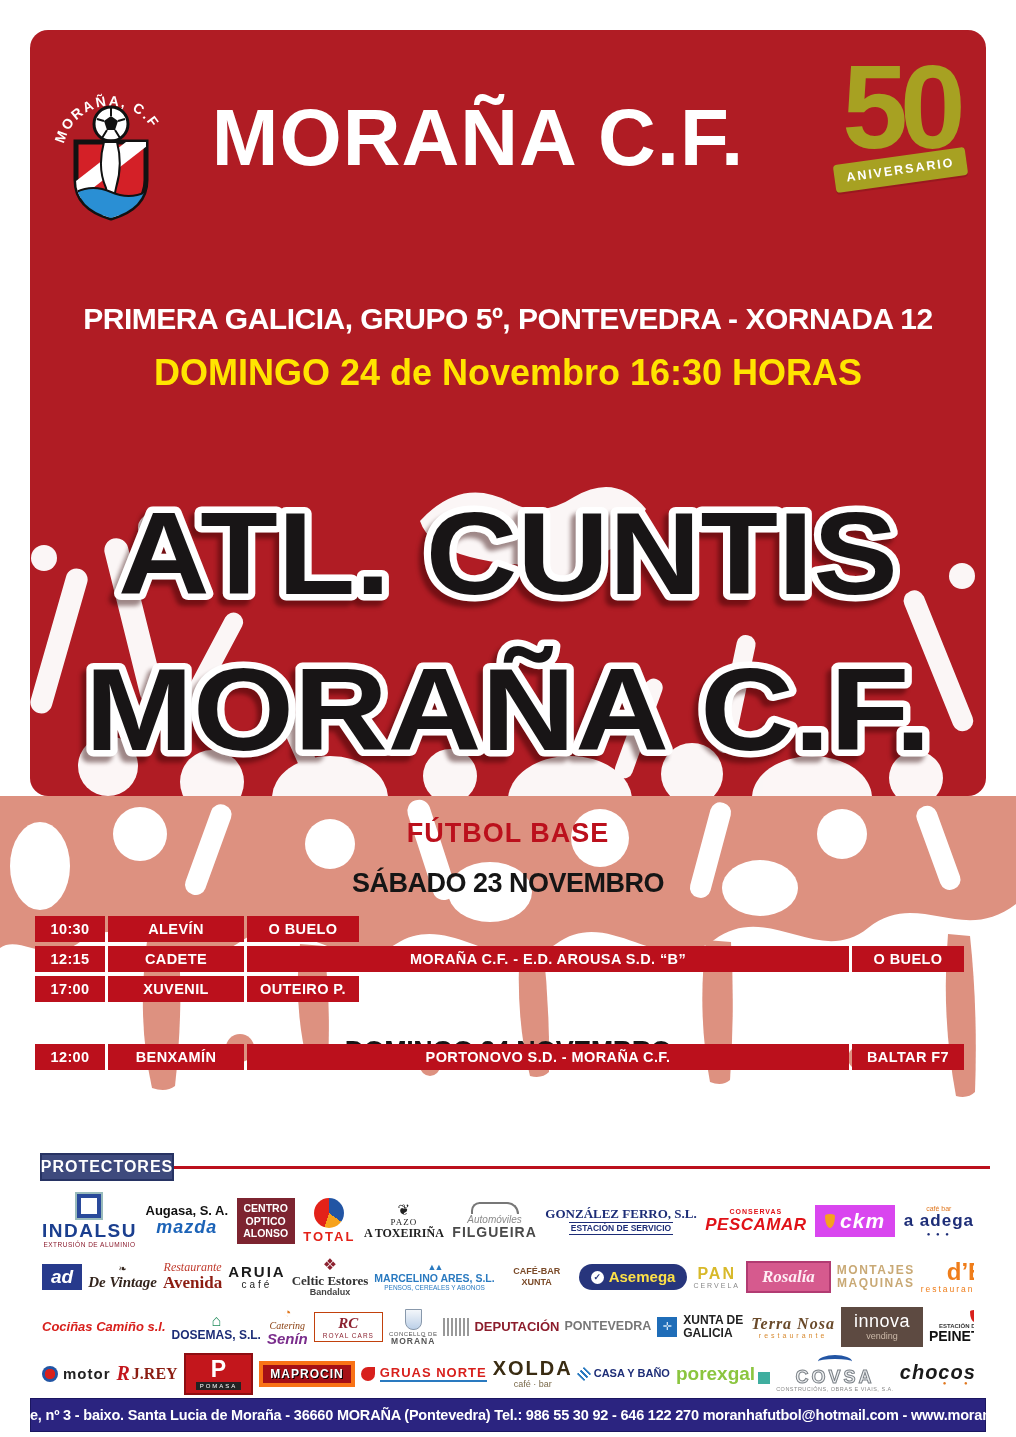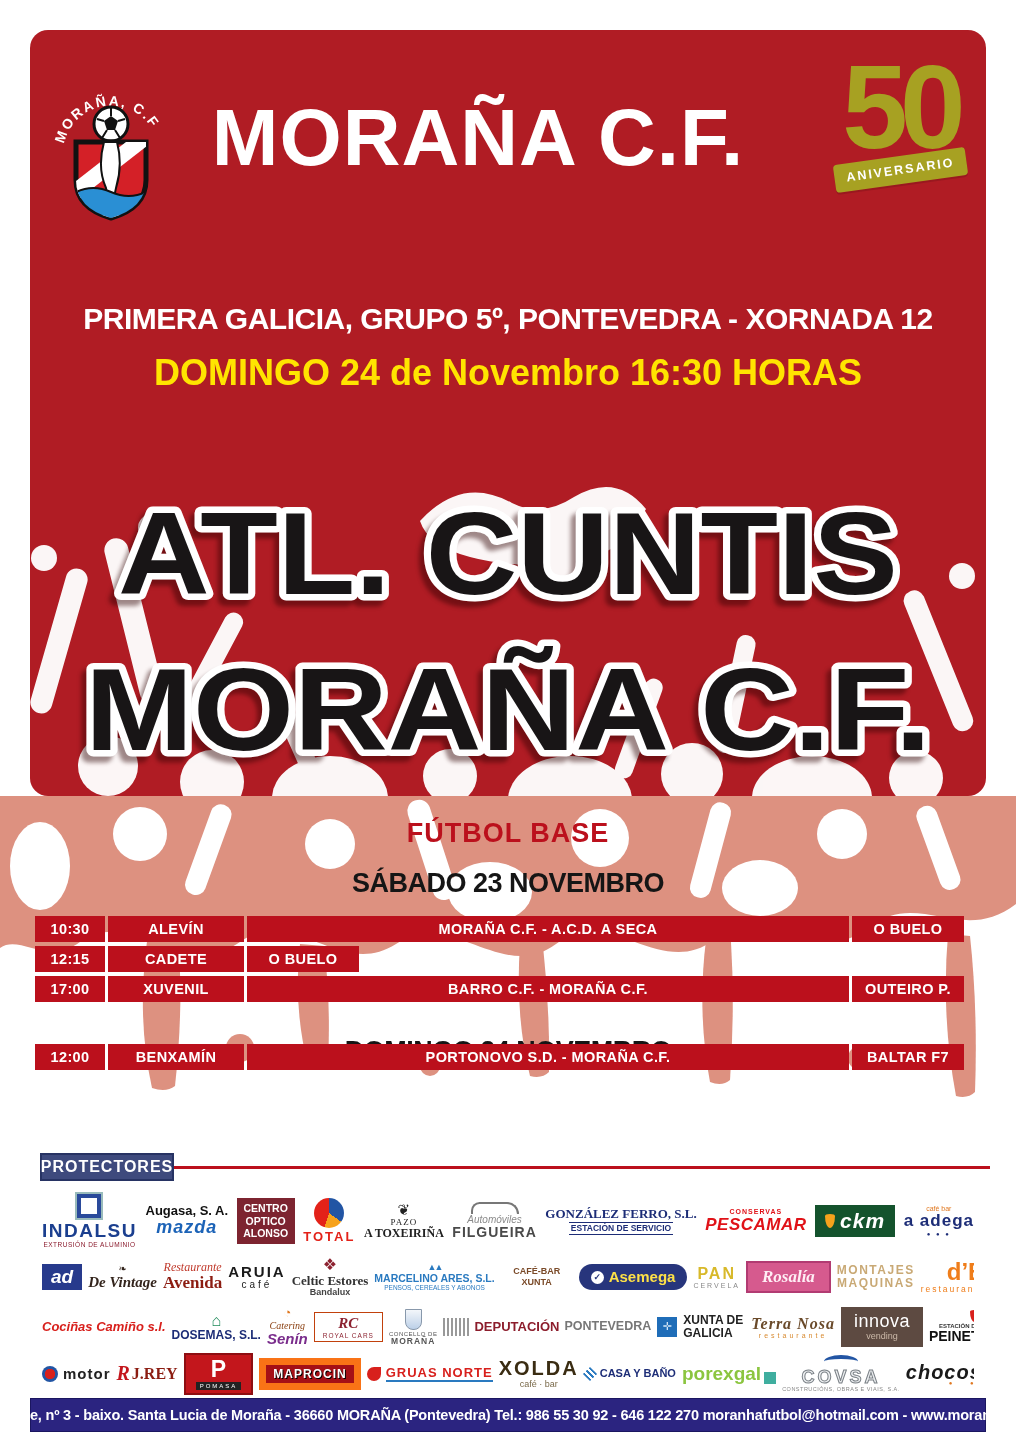--- a/index.html
+++ b/index.html
@@ -81,21 +81,21 @@
   .sp-toxeirina::before{content:"❦";color:#222;font-size:15px;}
   .sp-filgueira .chip-top{color:#8a8a8a;font-size:10px;font-style:italic;}
   .sp-filgueira .chip-label{color:#4a4a4a;font-size:14px;letter-spacing:1px;}
   .sp-filgueira::before{content:"";width:44px;height:10px;border:2px solid #777;border-bottom:none;
         border-radius:10px 14px 0 0;margin-bottom:1px;}
   .sp-gferro .chip-label{font-family:"Liberation Serif",serif;color:#1d2d77;font-size:13px;}
   .sp-gferro .chip-sub{color:#1d2d77;font-size:8.5px;font-weight:bold;border-top:1px solid #1d2d77;
         border-bottom:1px solid #1d2d77;padding:1px 2px;margin-top:1px;}
   .sp-pescamar .chip-top{color:#e01218;font-size:7px;font-weight:bold;letter-spacing:1px;}
   .sp-pescamar .chip-label{color:#e01218;font-size:17px;font-style:italic;letter-spacing:.5px;}
-  .sp-ckm-box{background:#14532d;padding:5px 10px;flex-direction:row;gap:5px;}
+  .sp-ckm-box{background:#d946ef;padding:5px 10px;flex-direction:row;gap:5px;}
   .sp-ckm-box::before{content:"";width:10px;height:14px;background:#f6a21c;
         border-radius:50% 50% 50% 50%/15% 15% 85% 85%;}
   .sp-ckm-box .chip-label{color:#fff;font-size:21px;font-style:italic;letter-spacing:1px;}
   .sp-adega .chip-top{color:#e07820;font-size:7px;}
   .sp-adega .chip-label{color:#1d2d77;font-size:17px;letter-spacing:1px;}
   .sp-adega::after{content:"● ● ●";color:#1d2d77;font-size:6px;letter-spacing:2px;}
   .sp-ad-box{background:#273a8c;padding:3px 9px;}
   .sp-ad-box .chip-label{color:#fff;font-size:19px;font-style:italic;}
   .sp-vintage .chip-label{font-family:"Liberation Serif",serif;font-style:italic;color:#33241c;font-size:15px;}
   .sp-vintage::before{content:"❧";color:#33241c;font-size:10px;}
@@ -157,21 +157,21 @@
   .sp-motor::before{content:"";width:16px;height:16px;border-radius:50%;
         background:radial-gradient(circle,#d8201c 0 45%,#2255a4 46% 100%);}
   .sp-motor .chip-label{color:#222;font-size:15px;letter-spacing:1px;}
   .sp-jrey{flex-direction:row;gap:2px;}
   .sp-jrey::before{content:"R";color:#c3161c;font-family:"Liberation Serif",serif;font-style:italic;
         font-size:20px;font-weight:bold;}
   .sp-jrey .chip-label{color:#8c1d12;font-family:"Liberation Serif",serif;font-size:16px;}
   .sp-red-box{background:#c3161c;border:2px solid #8e0e12;padding:2px 10px 3px;}
   .sp-red-box .chip-label{color:#fff;font-size:23px;}
   .sp-red-box .chip-sub{color:#fff;background:#222;font-size:6px;letter-spacing:2px;padding:1px 4px;}
-  .sp-maprocin{background:#a51016;border:7px solid #f97316;padding:3px 7px;}
+  .sp-maprocin{background:#a51016;border:4px solid #f97316;padding:3px 7px;}
   .sp-maprocin .chip-label{color:#fff;font-size:12px;letter-spacing:1px;text-shadow:1px 1px 0 #000;}
   .sp-gruas{flex-direction:row;gap:5px;}
   .sp-gruas::before{content:"";width:14px;height:14px;background:#d8201c;border-radius:50% 0 50% 50%;}
   .sp-gruas .chip-label{color:#d8201c;font-size:13px;letter-spacing:1px;border-bottom:2px solid #2a7ac0;}
   .sp-xolda .chip-label{color:#3a2c12;font-size:20px;letter-spacing:2px;}
   .sp-xolda .chip-sub{color:#7a6a4a;font-size:9px;}
   .sp-casabano{flex-direction:row;gap:5px;}
   .sp-casabano::before{content:"";width:10px;height:10px;transform:rotate(45deg);
         background:repeating-linear-gradient(0deg,#2a7ac0 0 2px,#fff 2px 4px);}
   .sp-casabano .chip-label{color:#1d2d77;font-size:11px;}
@@ -293,34 +293,33 @@
   </svg>
 
   <div class="fb-title" data-name="futbol-base-title">FÚTBOL BASE</div>
 
   <div class="day-h" id="day1-h" data-name="day-heading-saturday">SÁBADO 23 NOVEMBRO</div>
   <div class="stable" id="table1" data-name="schedule-table-saturday">
 
       <div class="srow" data-name="schedule-row">
         <span class="scell c-time" data-name="match-time">10:30</span>
         <span class="scell c-cat" data-name="team-category">ALEVÍN</span>
-        <span class="scell c-match" data-name="match-pairing">MORAÑA C.F. - A.C.D. A SECA</span>
         <span class="scell c-venue" data-name="match-venue-cell">O BUELO</span>
       </div>
 
       <div class="srow" data-name="schedule-row">
         <span class="scell c-time" data-name="match-time">12:15</span>
         <span class="scell c-cat" data-name="team-category">CADETE</span>
+        <span class="scell c-match" data-name="match-pairing">MORAÑA C.F. - E.D. AROUSA S.D. “B”</span>
         <span class="scell c-venue" data-name="match-venue-cell">O BUELO</span>
       </div>
 
       <div class="srow" data-name="schedule-row">
         <span class="scell c-time" data-name="match-time">17:00</span>
         <span class="scell c-cat" data-name="team-category">XUVENIL</span>
-        <span class="scell c-match" data-name="match-pairing">BARRO C.F. - MORAÑA C.F.</span>
         <span class="scell c-venue" data-name="match-venue-cell">OUTEIRO P.</span>
       </div>
 
   </div>
 
   <div class="day-h" id="day2-h" data-name="day-heading-sunday">DOMINGO 24 NOVEMBRO</div>
   <div class="stable" id="table2" data-name="schedule-table-sunday">
 
       <div class="srow" data-name="schedule-row">
         <span class="scell c-time" data-name="match-time">12:00</span>

